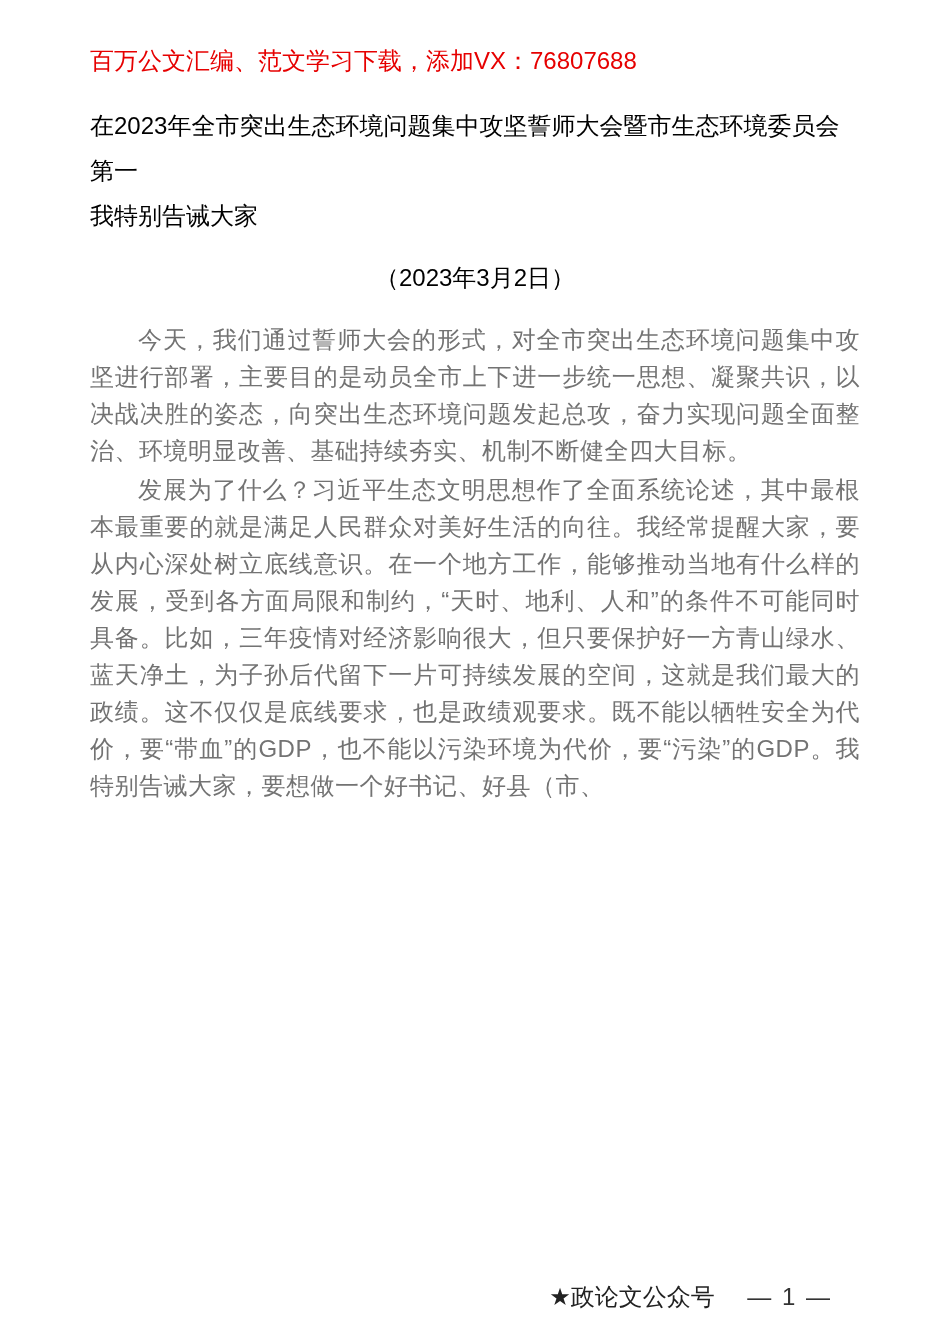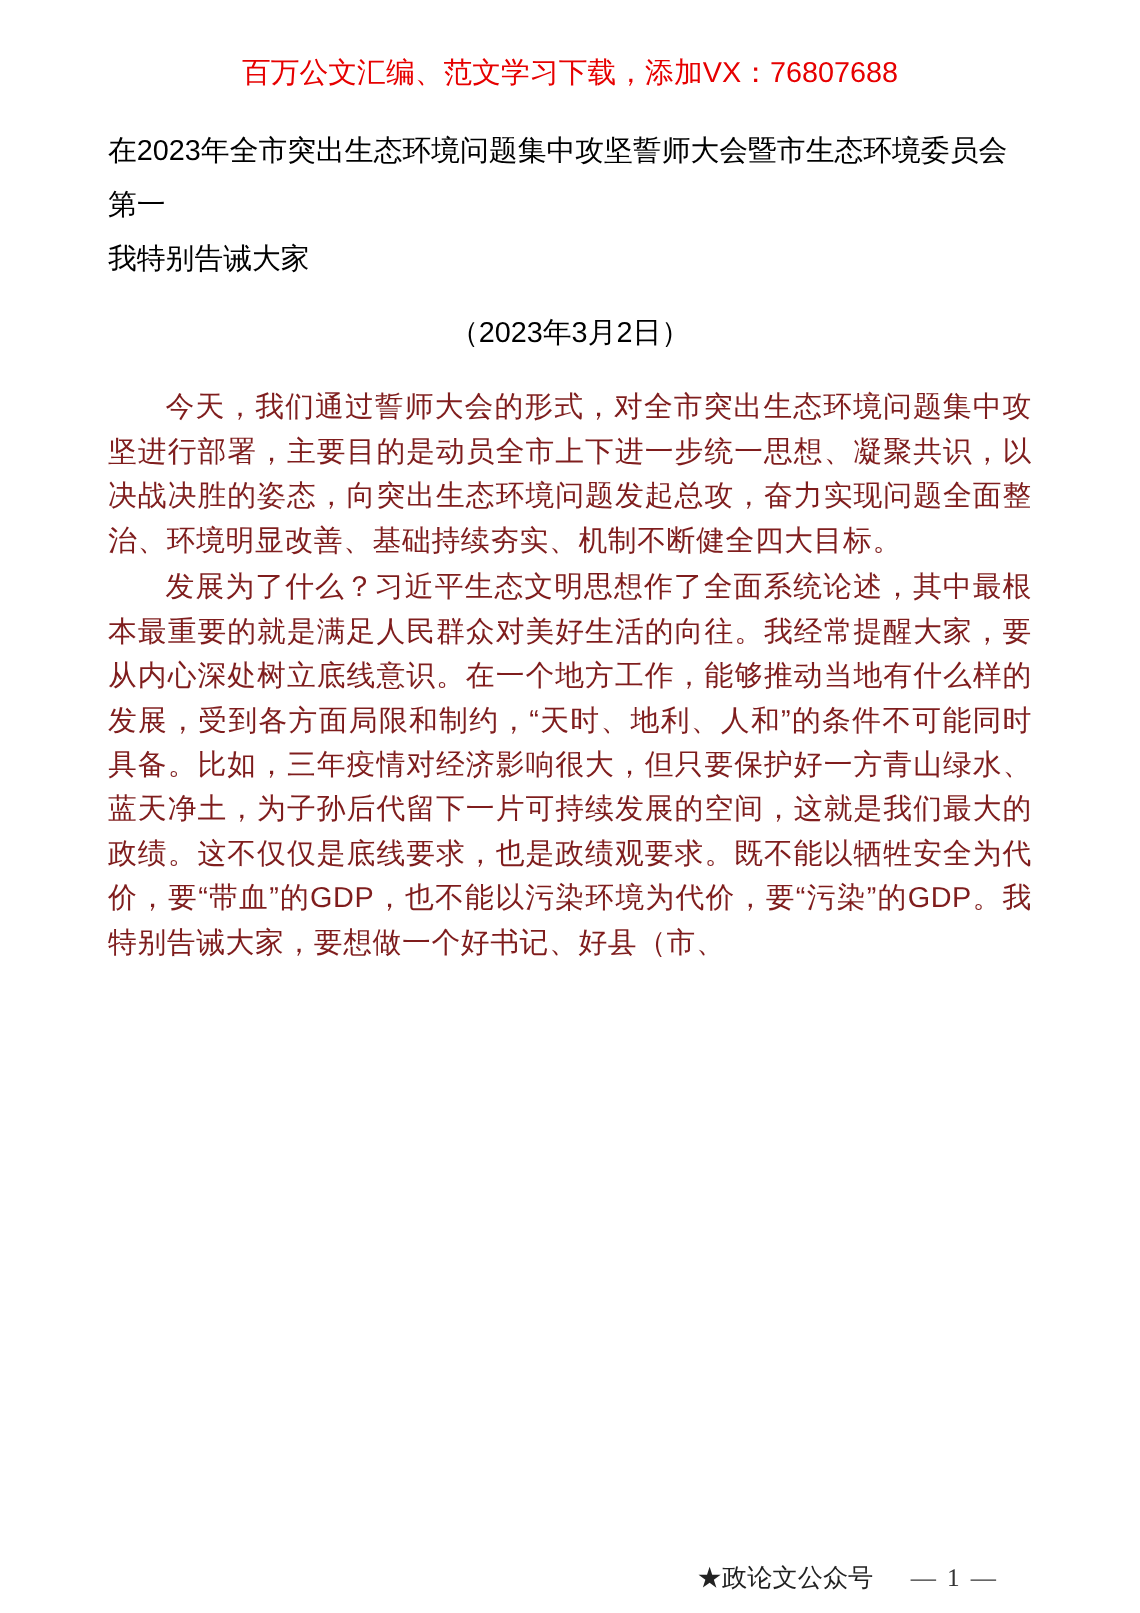--- a/index.html
+++ b/index.html
@@ -15,21 +15,21 @@
   .page {
     position: relative;
     width: 950px;
     height: 1344px;
     box-sizing: border-box;
     padding: 45px 90px 0 90px;
     background: #ffffff;
     overflow: hidden;
   }
   .header-notice {
-    text-align: center;
+    text-align: left;
     color: #e60000;
     font-size: 24px;
     line-height: 32px;
     white-space: nowrap;
   }
   .doc-title {
     margin: 26px 0 0 0;
     font-size: 24px;
     font-weight: 400;
     text-align: left;
@@ -54,35 +54,34 @@
   .doc-body {
     margin-top: 22px;
   }
   .doc-body p {
     margin: 0 0 2px 0;
     font-size: 24px;
     line-height: 37px;
     text-align: justify;
     text-indent: 2em;
     letter-spacing: 0.5px;
-    color: #7f1d1d;
+    color: #737373;
   }
   .doc-body p.section-heading {
     font-weight: 600;
     letter-spacing: 0.5px;
   }
   .page-footer {
     position: absolute;
     right: 118px;
-    bottom: 16px;
-    font-size: 21px;
+    bottom: 34px;
+    font-size: 24px;
     line-height: 26px;
     color: #222222;
     white-space: nowrap;
-    font-family: Liberation Serif, serif;
   }
   .page-footer .page-number {
     margin-left: 26px;
     letter-spacing: 2px;
     color: #333333;
   }
 </style>
 </head>
 <body>
 

